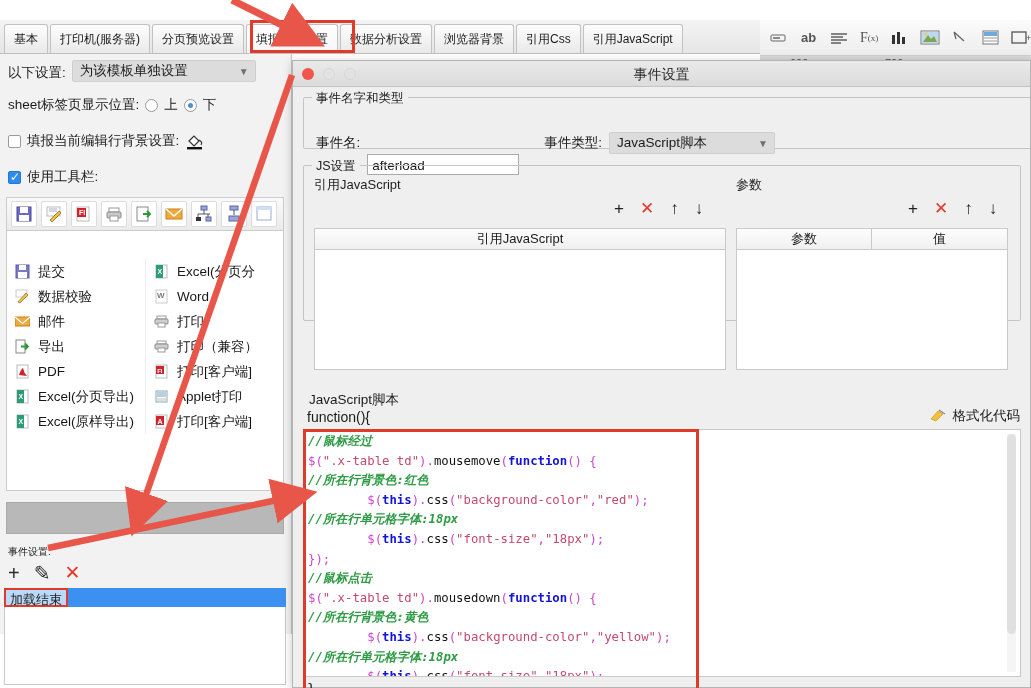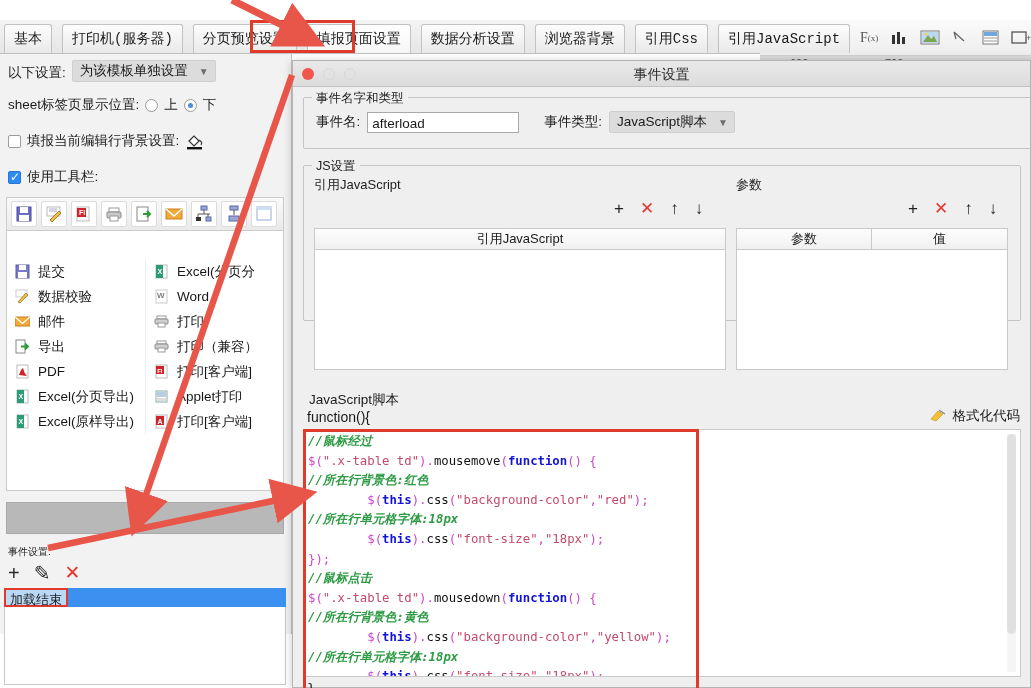--- a/index.html
+++ b/index.html
@@ -53,46 +53,45 @@
   .host-grid-v { position:absolute; top:0; width:1px; height:616px; background:#ededed; }
 
   
   .tabbar {
     position:absolute; left:0; top:20px; width:760px; height:34px;
     background: linear-gradient(#f3f3f3,#e6e6e6);
     border-bottom:1px solid #bfbfbf;
     display:flex; align-items:flex-end; padding-left:4px;
   }
   .tab {
-    height:29px; line-height:29px; padding:0 9px; margin-right:10px;
-    font-size:14px; color:#1a1a1a; white-space:nowrap;
+    height:29px; line-height:29px; padding:0 9px; margin-right:2px;
+    font-size:12px; color:#1a1a1a; white-space:nowrap;
     background: linear-gradient(#fdfdfd,#e9e9e9);
     border:1px solid #c2c2c2; border-bottom:none;
     border-radius:3px 3px 0 0;
-    font-family:Liberation Mono, monospace;
   }
   .tab.active { background: linear-gradient(#ffffff,#f6f6f6); }
 
   
   .left-panel {
     position:absolute; left:0; top:54px; width:292px; height:580px;
     background:#f2f2f2;
     border-right:1px solid #c6c6c6;
     font-size:13.5px; color:#1c1c1c;
   }
   .row { display:flex; align-items:center; gap:6px; padding:0 8px; }
   .r1 { position:absolute; left:0; top:6px;align-items:flex-end; }
   .r2 { position:absolute; left:0; top:42px; }
   .r3 { position:absolute; left:0; top:78px; }
   .r4 { position:absolute; left:0; top:114px; }
 
   .combo {
     display:inline-flex; align-items:center; height:22px;
     background:#dcdcdc; border:1px solid #cfcfcf; border-radius:2px;
-    padding:0 2px 0 7px; font-size:13.5px; color:#1a1a1a;
+    padding:0 2px 0 7px; font-size:13.5px; color:#1a1a1a;gap:40px;
   }
   .combo .caret { margin-left:7px; color:#6e6e6e; font-size:10px; padding:0 4px; }
 
   .radio { width:13px; height:13px; border-radius:50%; border:1px solid #9b9b9b;
            background:#fff; display:inline-block; position:relative; }
   .radio.on::after { content:""; position:absolute; left:3px; top:3px; width:5px; height:5px;
            border-radius:50%; background:#4a90d9; }
   .cbox { width:13px; height:13px; border:1px solid #9b9b9b; background:#fff;
           display:inline-block; border-radius:2px; }
   .cbox.on { background:#2e8bf0; border-color:#2277d8; position:relative; }
@@ -582,21 +581,21 @@
         <span class="d gray"></span>
         <span class="d gray"></span>
       </div>
       <div class="cap">事件设置</div>
     </div>
 
     <div class="group g-name">
       <span class="legend">事件名字和类型</span>
       <div style="position:absolute; left:12px; top:13px; display:flex; align-items:center; gap:7px;">
         <span class="field-label">事件名:</span>
-        <span class="textinput" style="width:152px;">afterload</span>
+        <span class="textinput" style="width:152px;margin-top:43px;">afterload</span>
         <span class="field-label" style="margin-left:18px;">事件类型:</span>
         <span class="combo">
           <span>JavaScript脚本</span>
           <span class="caret">▼</span>
         </span>
       </div>
     </div>
 
     <div class="group g-js">
       <span class="legend">JS设置</span>

